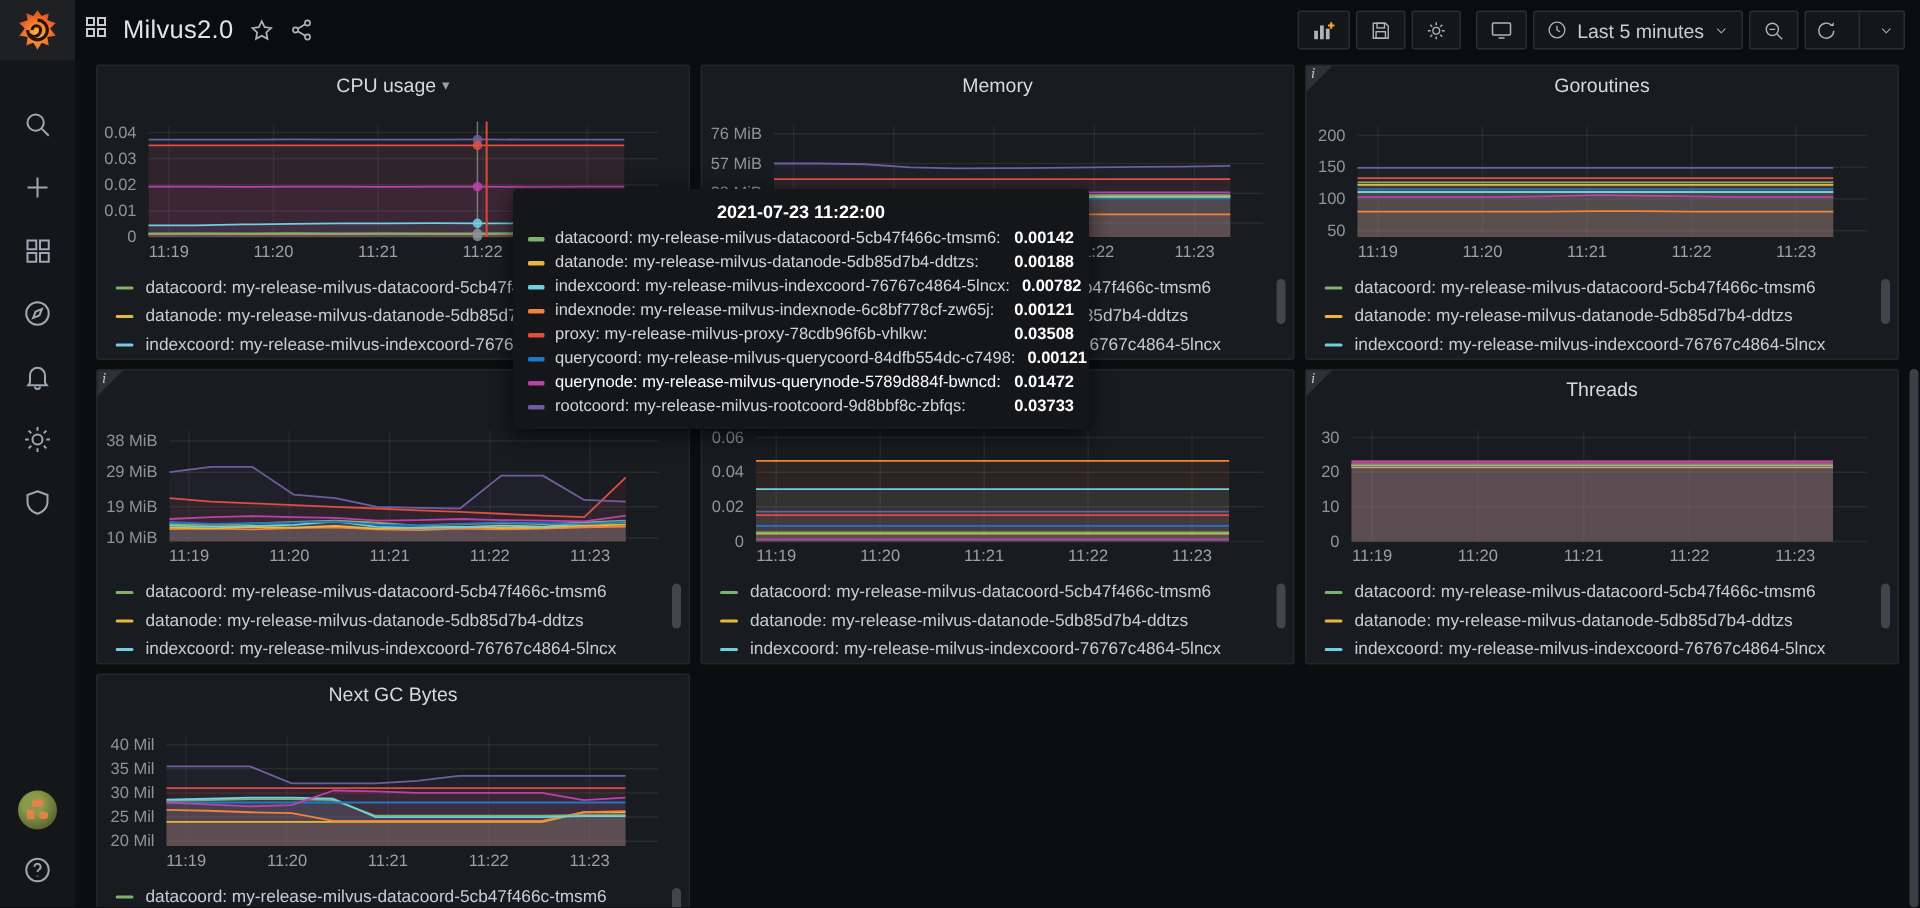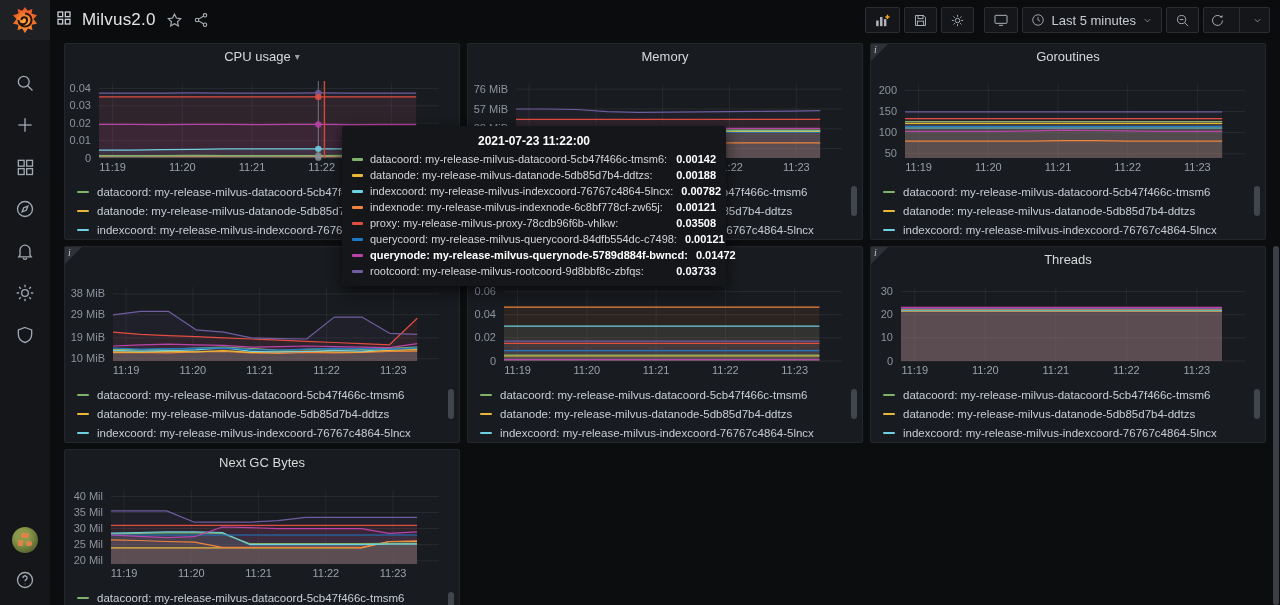--- a/index.html
+++ b/index.html
@@ -48,21 +48,21 @@
   .legend-sb { position:absolute; right:5px; top:142px; width:6px; height:30px; border-radius:3px; background:#41454c; z-index:3; cursor:pointer; }
 
   
   .gtooltip { position:absolute; left:342px; top:126px; width:384px; background:#151619; border-radius:3px;
               box-shadow:0 4px 14px rgba(0,0,0,.65); z-index:40; padding:5px 10px 7px; }
   .gtooltip-header { text-align:center; font-size:12px; font-weight:700; color:#ffffff; height:20px; line-height:20px; }
   .tt-row { display:flex; align-items:center; height:16px; }
   .tt-dash { width:11px; height:3px; border-radius:1px; margin-right:7px; flex:none; }
   .tt-label { font-size:11px; color:#d3d5da; white-space:nowrap; flex:1; }
   .tt-value { font-size:11px; font-weight:700; color:#fff; margin-left:8px; }
-  .tt-row.bold .tt-label { font-weight:700; color:#fff; }
+  .tt-row.bold .tt-label { font-weight:400; color:#fff; }
 
   .page-scrollbar { position:absolute; right:1px; top:246px; width:6px; height:359px; background:#3c4046; border-radius:3px; z-index:50; cursor:pointer; }
 </style>
 </head>
 <body>
 
 <aside class="sidebar">
   <div class="logo-block">
     <svg width="30" height="30" viewBox="0 0 32 32">
       <defs>

